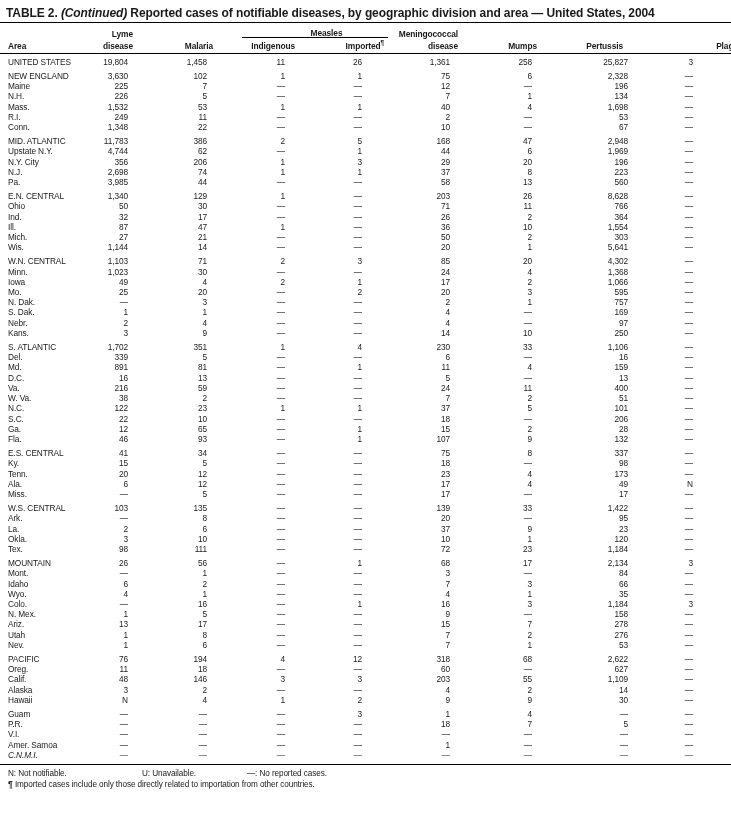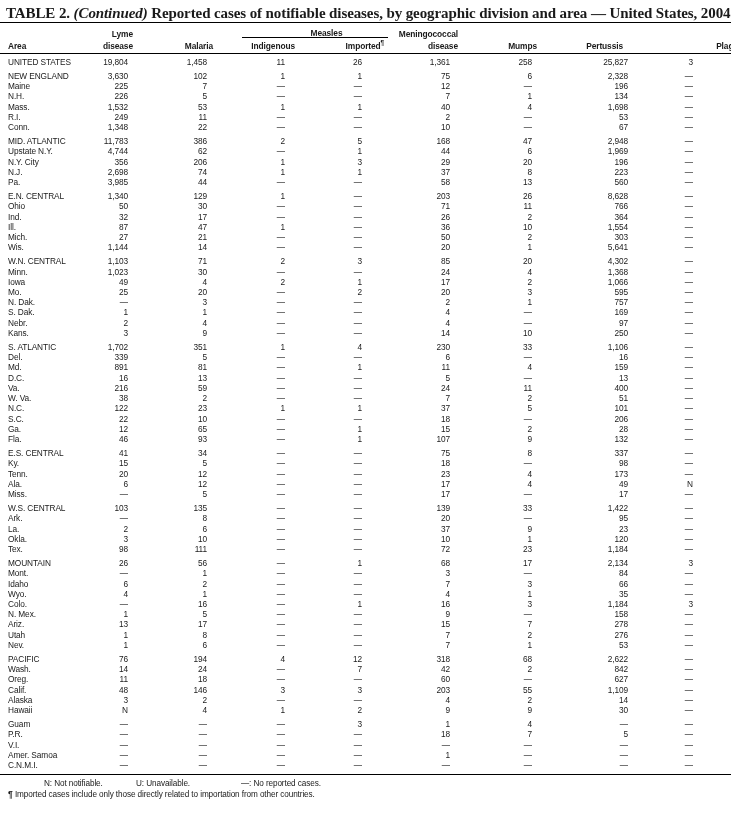--- a/index.html
+++ b/index.html
@@ -7,22 +7,22 @@
   body {
     width:731px; height:819px;
     font-family:"Liberation Sans", sans-serif;
     color:#1a1a1a;
     overflow:hidden;
   }
   .page { width:731px; height:819px; background:#fff; padding-top:5px; }
 
   
   .title {
-    font-size:15px; font-weight:bold; line-height:12px;
-    padding:2px 6px 3px 6px; letter-spacing:-0.1px; white-space:nowrap;font-family:Liberation Serif, serif;
+    font-size:12px; font-weight:bold; line-height:12px;
+    padding:2px 6px 3px 6px; letter-spacing:-0.1px; white-space:nowrap;
   }
   .title .cont { font-style:italic; }
   .title-rule { border-top:1.8px solid #000; margin:0; }
 
   
   table { width:731px; border-collapse:collapse; table-layout:fixed; }
   col.c-area  { width:74px; }
   col.c-lyme  { width:54px; }
   col.c-mal   { width:79px; }
   col.c-ind   { width:78px; }
@@ -50,26 +50,26 @@
   .measles-rule { position:absolute; left:35px; right:-26px; bottom:1px; border-bottom:1.2px solid #000; }
   sup.fnmark { font-size:6.3px; vertical-align:super; font-weight:bold; }
 
   td { font-size:8.3px; line-height:10.2px; white-space:nowrap; letter-spacing:-0.1px; }
   td.area { text-align:left; padding-left:8px; }
   td.num  { text-align:right; }
   td.pla  { padding-right:38px; }
   tbody:first-of-type tr:first-child td { padding-top:4px; }
   tbody:not(:first-of-type) tr:first-child td { padding-top:4px; }
   tbody:first-of-type tr:first-child td { padding-top:3px; }
-  tbody:last-of-type tr:last-child td { padding-bottom:4px; }
+  tbody:last-of-type tr:last-child td { padding-bottom:4px;font-style:italic; }
   .bottom-rule { border-top:1.8px solid #000; }
 
   
   .footnotes { padding:3px 6px 0 8px; font-size:8.2px; line-height:11px; letter-spacing:-0.1px; }
-  .fn-line1 span.seg1 { display:inline-block; width:92px;margin-left:36px; }
+  .fn-line1 span.seg1 { display:inline-block; width:134px; }
   .fn-line1 span.seg2 { display:inline-block; width:105px; }
   .fn-line2 .pmark { font-weight:bold; font-size:8.6px; }
 </style>
 </head>
 <body>
 
 <div class="page">
 
   <div class="title">
     <span>TABLE 2.</span>
@@ -745,31 +745,20 @@
           <td class="num">76</td>
           <td class="num">194</td>
           <td class="num">4</td>
           <td class="num">12</td>
           <td class="num">318</td>
           <td class="num">68</td>
           <td class="num">2,622</td>
           <td class="num pla">—</td>
         </tr>
         <tr>
-          <td class="area">Wash.</td>
-          <td class="num">14</td>
-          <td class="num">24</td>
-          <td class="num">—</td>
-          <td class="num">7</td>
-          <td class="num">42</td>
-          <td class="num">2</td>
-          <td class="num">842</td>
-          <td class="num pla">—</td>
-        </tr>
-        <tr>
           <td class="area">Oreg.</td>
           <td class="num">11</td>
           <td class="num">18</td>
           <td class="num">—</td>
           <td class="num">—</td>
           <td class="num">60</td>
           <td class="num">—</td>
           <td class="num">627</td>
           <td class="num pla">—</td>
         </tr>

